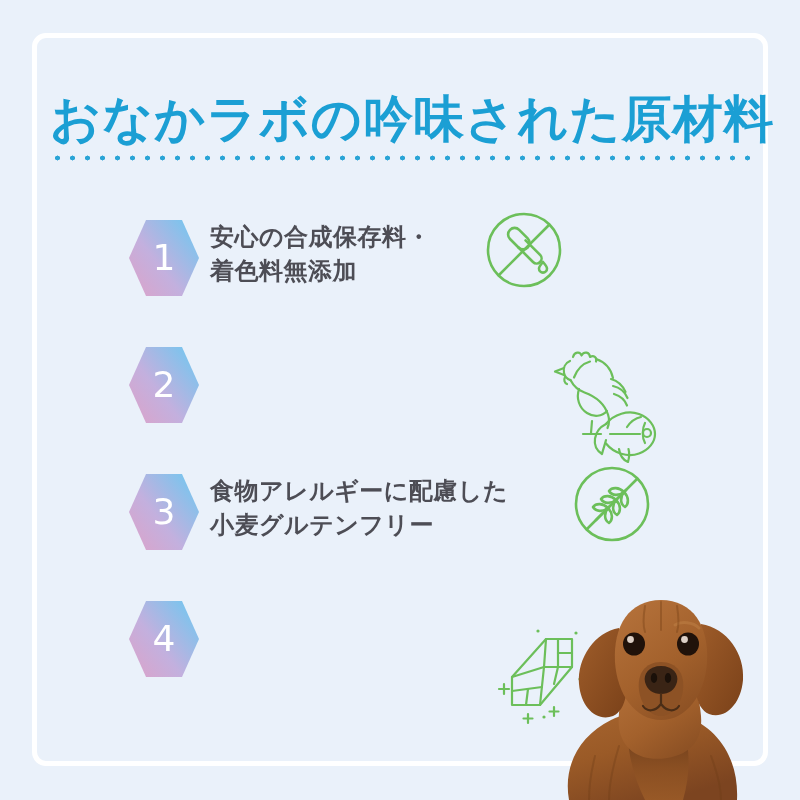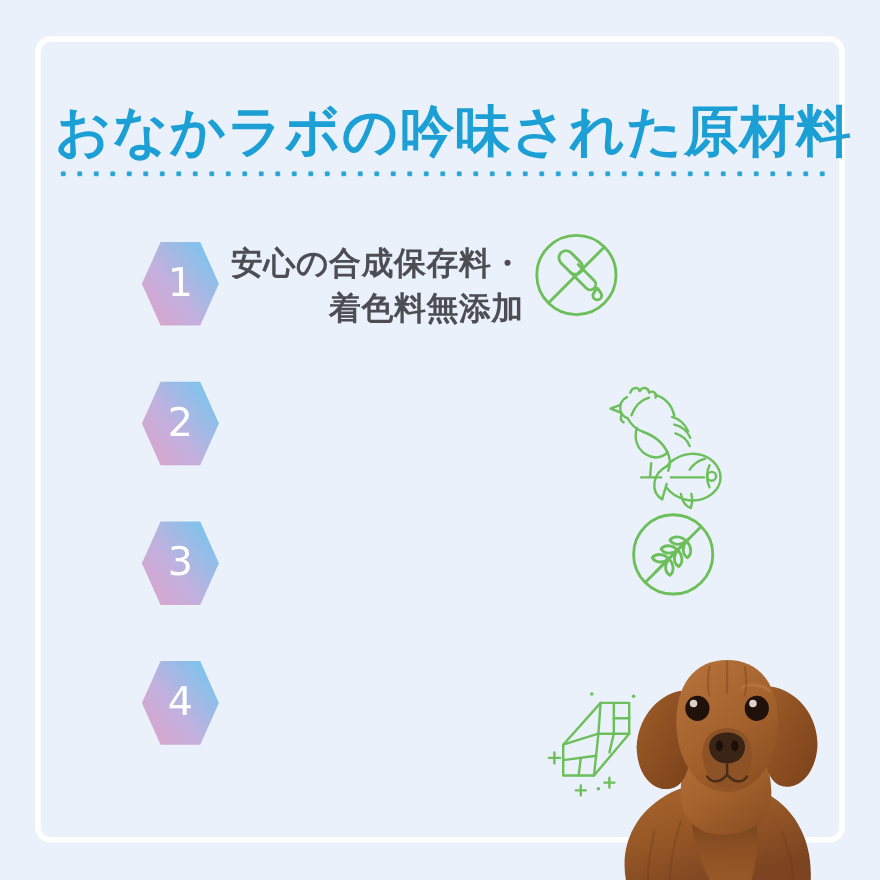--- a/index.html
+++ b/index.html
@@ -12,21 +12,20 @@
     background: #eaf1fa;
     font-family: "Liberation Sans", "DejaVu Sans", sans-serif;
     overflow: hidden;
   }
   .page {
     position: relative;
     width: 793px;
     height: 800px;
     background: #eaf1fa;
     overflow: hidden;
-    text-align: right;
   }
   
   .card-frame {
     position: absolute;
     left: 32px;
     top: 33px;
     width: 736px;
     height: 733px;
     border: 5px solid #ffffff;
     border-radius: 14px;
@@ -95,21 +94,21 @@
     color: #ffffff;
     font-size: 36px;
     font-weight: 400;
     font-family: "DejaVu Sans", sans-serif;
     letter-spacing: 0;
     line-height: 1;
   }
 
   .feature-text {
     color: #4d4d55;
-    font-size: 29px;
+    font-size: 24px;
     line-height: 1.42;
     font-weight: 700;
     letter-spacing: 0.5px;
     padding-top: 12px;
     white-space: pre-line;
   }
 
   .feature-icon {
     position: absolute;
     pointer-events: none;
@@ -232,20 +231,22 @@
             <linearGradient id="hexg3" x1="0" y1="1" x2="1" y2="0.15">
               <stop offset="0%" stop-color="#dda2c8"></stop>
               <stop offset="45%" stop-color="#c3b0de"></stop>
               <stop offset="100%" stop-color="#74c6ef"></stop>
             </linearGradient>
           </defs>
           <polygon points="18,1 54,1 71,39 54,77 18,77 1,39" fill="url(#hexg3)"></polygon>
         </svg>
         <span class="hex-num">3</span>
       </div>
+      <div class="feature-text">食物アレルギーに配慮した
+小麦グルテンフリー</div>
 
       <div class="feature-icon icon-3">
         <svg width="88" height="88" viewBox="0 0 88 88" fill="none" stroke="#6cbf5a" stroke-width="2.6" stroke-linecap="round" stroke-linejoin="round">
           <circle cx="44" cy="44" r="36"></circle>
           <line x1="19" y1="69" x2="69" y2="19"></line>
 
           <path d="M28 60 L58 30"></path>
 
           <path d="M40 48 c-5 -5 -12 -5 -15 -1 c3 5 10 5 15 1 z"></path>
           <path d="M48 40 c-5 -5 -12 -5 -15 -1 c3 5 10 5 15 1 z"></path>

